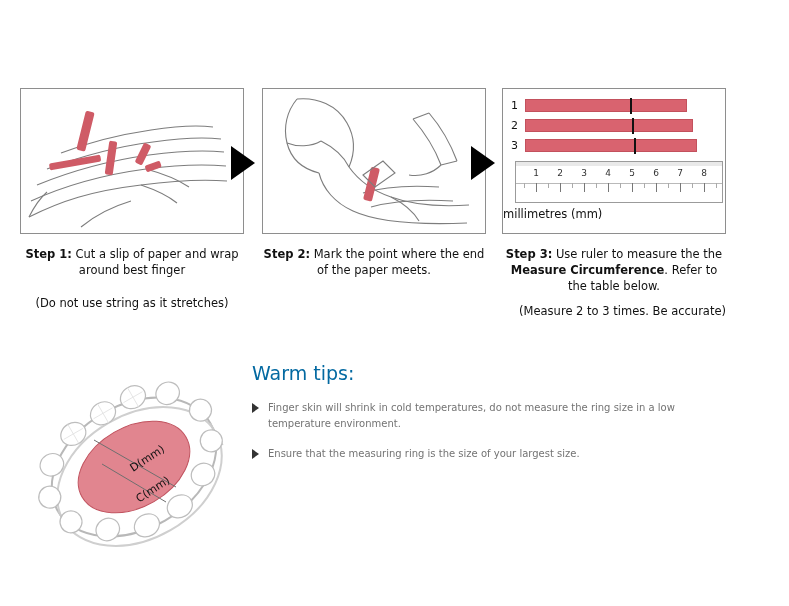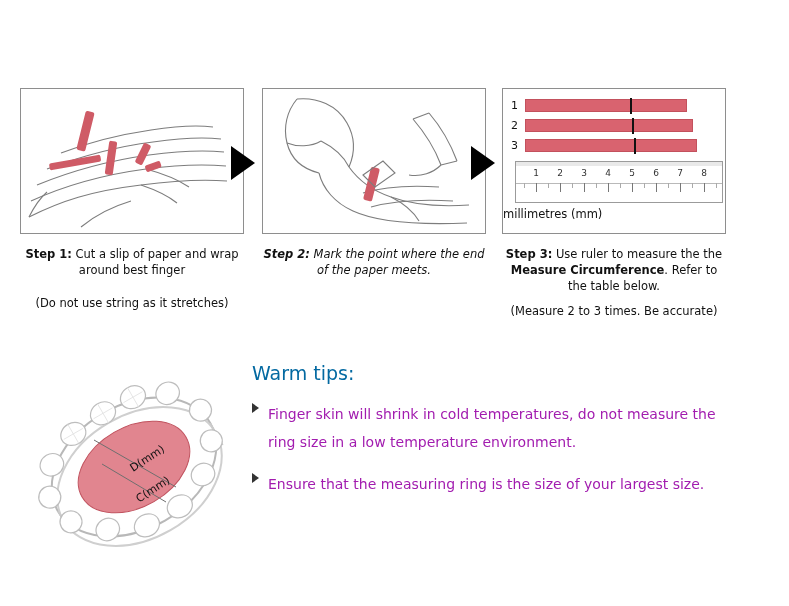--- a/index.html
+++ b/index.html
@@ -44,21 +44,21 @@
     top: 88px;
     width: 789px;
     height: 260px;
   }
   .step {
     position: absolute;
     top: 0;
     width: 224px;
   }
   .step-1 { left: 20px; }
-  .step-2 { left: 262px; font-style: italic; }
+  .step-2 { left: 262px; }
   .step-3 { left: 502px; }
 
   .panel {
     position: relative;
     width: 224px;
     height: 146px;
     border: 1px solid #8e8e8e;
     background: #fff;
     box-sizing: border-box;
     overflow: hidden;
@@ -83,21 +83,21 @@
     text-align: center;
     color: #111;
   }
   .caption b { font-weight: 700; text-align: right; }
   .note {
     margin-top: 18px;
     font-size: 11.5px;
     text-align: center;
     color: #111;
   }
-  .step-3 .note { margin-top: 10px; }
+  .step-3 .note { margin-top: 10px; text-align: right; }
   .step-2 .note { visibility: hidden; }
 
   
   .barwrap {
     position: absolute;
     left: 8px;
     top: 8px;
     width: 210px;
   }
   .barrow {
@@ -209,23 +209,23 @@
     flex: 0 0 auto;
     margin-right: 9px;
     margin-top: 3px;
     width: 0;
     height: 0;
     border-top: 5px solid transparent;
     border-bottom: 5px solid transparent;
     border-left: 7px solid #333;
   }
   .tip-text {
-    font-size: 14px;
-    line-height: 28px;
-    color: #a21caf;
+    font-size: 10px;
+    line-height: 16px;
+    color: #737373;
     max-width: 470px;
   }
 
   
   .ring-area {
     position: absolute;
     left: 24px;
     top: 352px;
     width: 220px;
     height: 230px;

